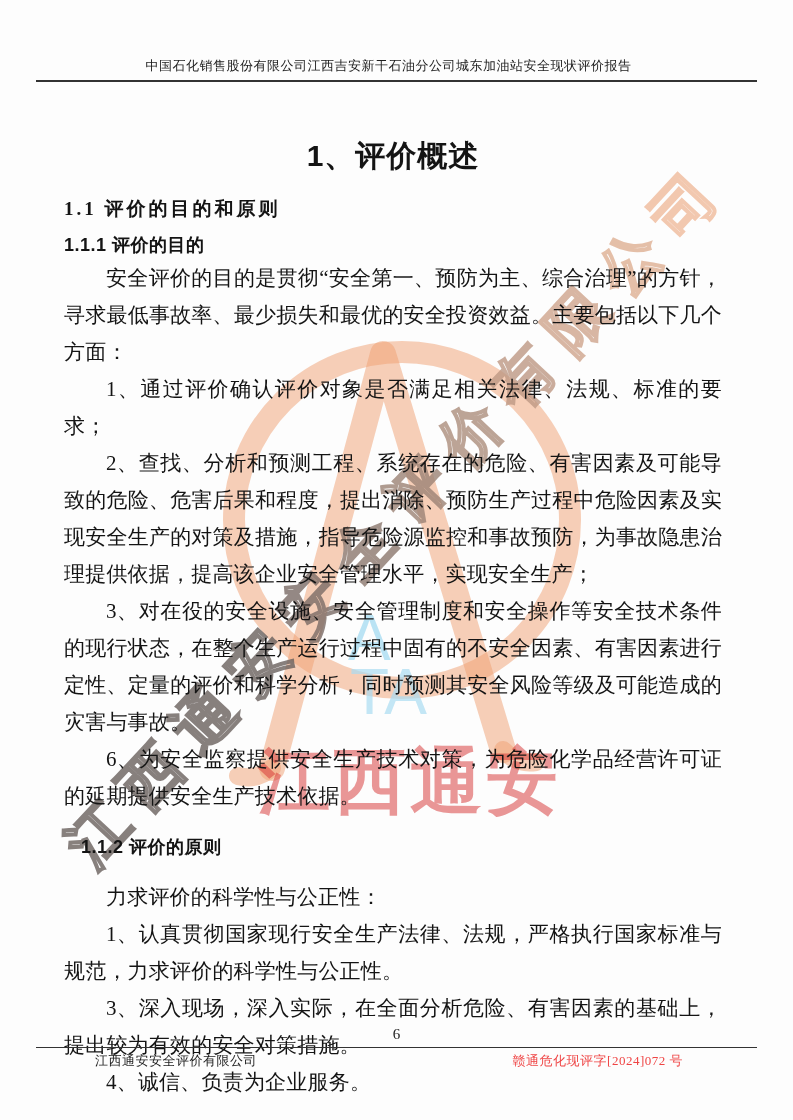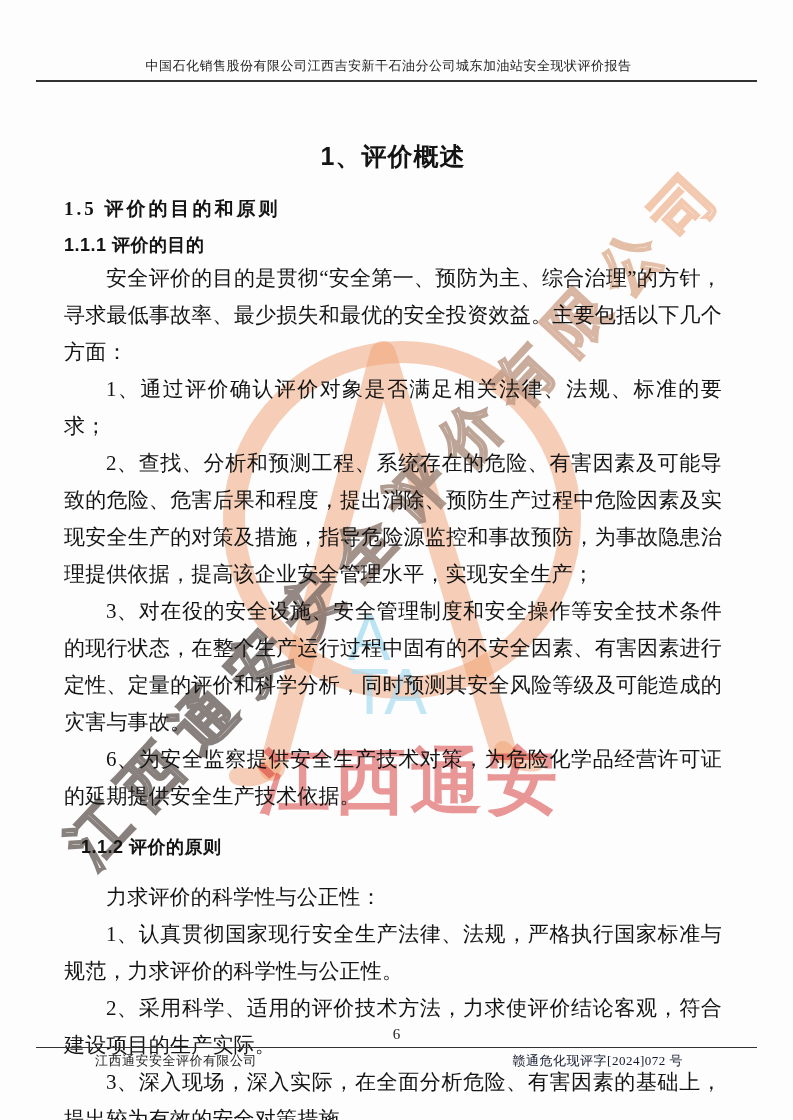--- a/index.html
+++ b/index.html
@@ -29,21 +29,21 @@
     position:absolute;left:258px;top:734px;
     font-family:"Liberation Sans","DejaVu Sans",sans-serif;
     font-size:72px;font-weight:700;letter-spacing:4px;white-space:nowrap;
     color:rgba(214,48,48,.5);
   }
   
   .content{position:absolute;left:64px;top:84px;width:658px;z-index:2;}
   .doc-title{
     margin:56px 0 0;text-align:center;line-height:32px;
     font-family:"Liberation Sans","DejaVu Sans",sans-serif;
-    font-size:25px;font-weight:700;letter-spacing:1px;
+    font-size:30px;font-weight:700;letter-spacing:1px;
   }
   .h11{
     margin:22px 0 0;line-height:30px;
     font-size:19px;font-weight:700;letter-spacing:3px;
   }
   .h111,.h112{
     margin:8px 0 0;line-height:26px;
     font-family:"Liberation Sans","DejaVu Sans",sans-serif;
     font-size:18px;font-weight:700;letter-spacing:.5px;
   }
@@ -56,21 +56,21 @@
   
   .page-number{
     position:absolute;top:1026px;left:0;right:0;text-align:center;
     font-size:15px;color:#222;z-index:2;
   }
   .footer-rule{position:absolute;top:1047px;left:36px;right:36px;border-top:1.5px solid #333;z-index:2;}
   .footer-left{
     position:absolute;top:1052px;left:95px;font-size:13px;color:#1d1d1d;z-index:2;letter-spacing:.5px;
   }
   .footer-right{
-    position:absolute;top:1052px;right:110px;font-size:13px;color:#0f172a;z-index:2;letter-spacing:.5px;
+    position:absolute;top:1052px;right:110px;font-size:13px;color:#ef4444;z-index:2;letter-spacing:.5px;
   }
 </style>
 </head>
 <body>
 
 <div class="page">
 
   <div class="header-text">中国石化销售股份有限公司江西吉安新干石油分公司城东加油站安全现状评价报告</div>
   <div class="header-rule"></div>
 
@@ -82,33 +82,32 @@
       <path d="M 503 750 Q 517 765 536 762" fill="none" stroke="rgba(239,159,114,0.5)" stroke-width="18" stroke-linecap="round"></path>
       <text x="348" y="660" font-family="Liberation Sans, DejaVu Sans, sans-serif" font-size="64" fill="rgba(169,220,241,0.8)">A</text>
       <text x="350" y="714" font-family="Liberation Sans, DejaVu Sans, sans-serif" font-size="64" fill="rgba(169,220,241,0.7)">TA</text>
     </svg>
     <div class="wm-diag"><span style="-webkit-text-stroke: 2.2px rgb(106, 97, 94);">江</span><span style="-webkit-text-stroke: 2.2px rgb(106, 97, 94);">西</span><span style="-webkit-text-stroke: 2.2px rgb(106, 97, 94);">通</span><span style="-webkit-text-stroke: 2.2px rgb(106, 97, 94);">安</span><span style="-webkit-text-stroke: 2.2px rgb(123, 108, 102);">安</span><span style="-webkit-text-stroke: 2.2px rgb(140, 120, 110);">全</span><span style="-webkit-text-stroke: 2.2px rgb(156, 131, 117);">评</span><span style="-webkit-text-stroke: 2.2px rgb(173, 142, 125);">价</span><span style="-webkit-text-stroke: 2.2px rgb(190, 153, 133);">有</span><span style="-webkit-text-stroke: 2.2px rgb(207, 165, 141);">限</span><span style="-webkit-text-stroke: 2.2px rgb(223, 176, 148);">公</span><span style="-webkit-text-stroke: 2.2px rgb(240, 187, 156);">司</span></div>
     <div class="wm-red">江西通安</div>
   </div>
 
   <div class="content">
     <div class="doc-title">1、评价概述</div>
-    <div class="h11">1.5 评价的目的和原则</div>
+    <div class="h11">1.1 评价的目的和原则</div>
     <div class="h111">1.1.1 评价的目的</div>
 
     <p class="first">安全评价的目的是贯彻“安全第一、预防为主、综合治理”的方针，寻求最低事故率、最少损失和最优的安全投资效益。主要包括以下几个方面：</p>
     <p>1、通过评价确认评价对象是否满足相关法律、法规、标准的要求；</p>
     <p>2、查找、分析和预测工程、系统存在的危险、有害因素及可能导致的危险、危害后果和程度，提出消除、预防生产过程中危险因素及实现安全生产的对策及措施，指导危险源监控和事故预防，为事故隐患治理提供依据，提高该企业安全管理水平，实现安全生产；</p>
     <p>3、对在役的安全设施、安全管理制度和安全操作等安全技术条件的现行状态，在整个生产运行过程中固有的不安全因素、有害因素进行定性、定量的评价和科学分析，同时预测其安全风险等级及可能造成的灾害与事故。</p>
     <p>6、为安全监察提供安全生产技术对策，为危险化学品经营许可证的延期提供安全生产技术依据。</p>
 
     <div class="h112">1.1.2 评价的原则</div>
     <p>力求评价的科学性与公正性：</p>
     <p>1、认真贯彻国家现行安全生产法律、法规，严格执行国家标准与规范，力求评价的科学性与公正性。</p>
-    <p>2、采用科学、适用的评价技术方法，力求使评价结论客观，符合建设项目的生产实际。</p>
     <p>3、深入现场，深入实际，在全面分析危险、有害因素的基础上，提出较为有效的安全对策措施。</p>
     <p>4、诚信、负责为企业服务。</p>
   </div>
 
   <div class="page-number">6</div>
   <div class="footer-rule"></div>
   <div class="footer-left">江西通安安全评价有限公司</div>
   <div class="footer-right">赣通危化现评字[2024]072 号</div>
 
 </div>

